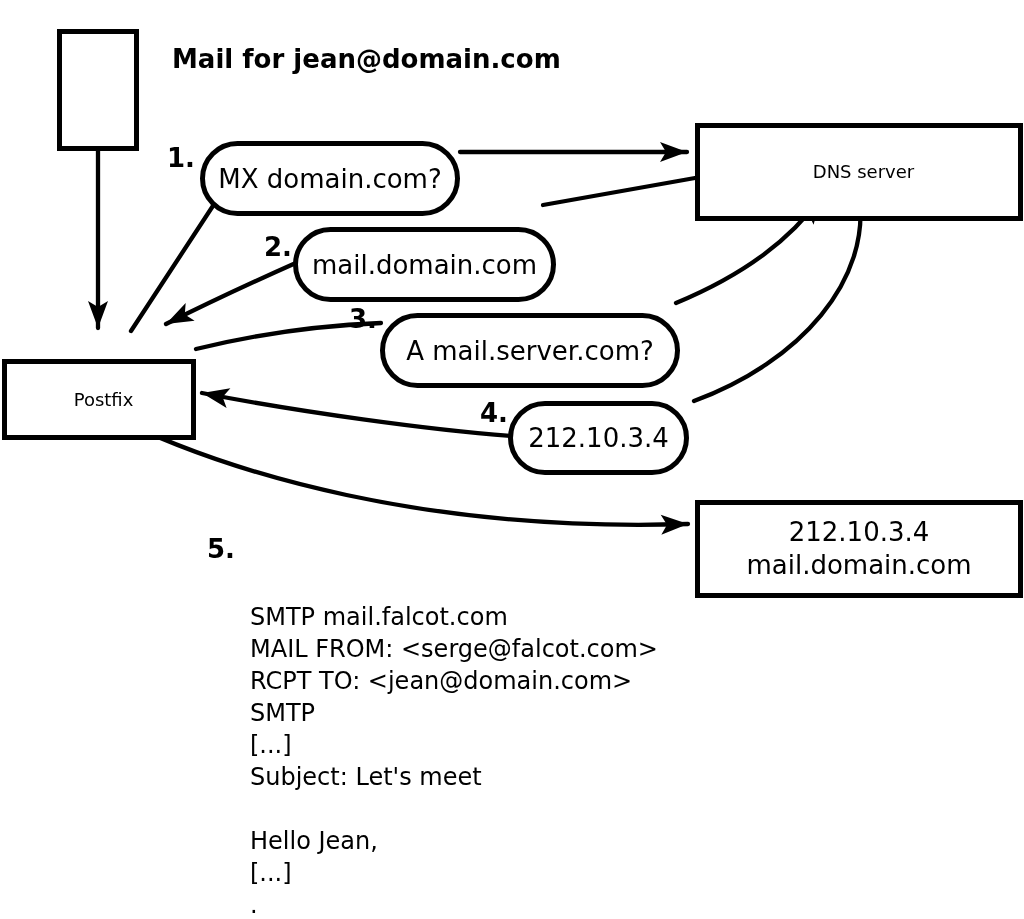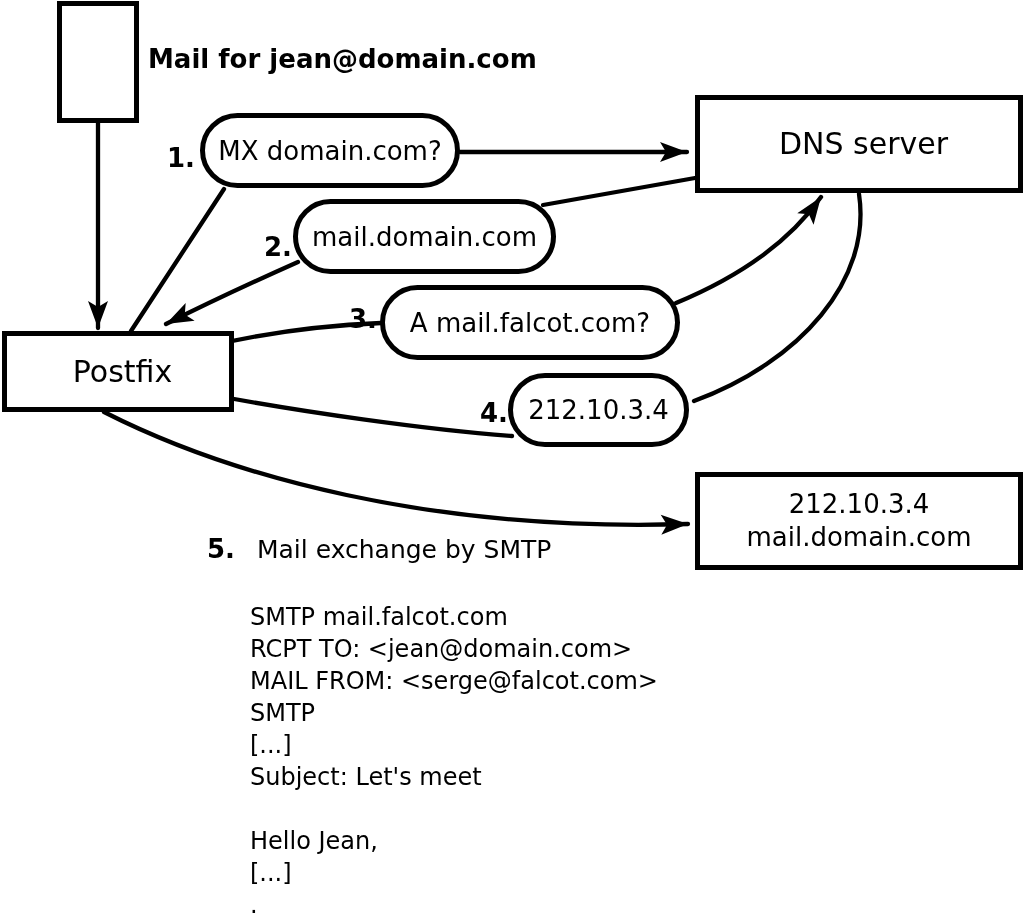--- a/index.html
+++ b/index.html
@@ -3,24 +3,24 @@
 <meta charset="utf-8">
 <style>
   html,body{margin:0;padding:0;background:#fff;}
   .canvas{
     position:relative;width:1024px;height:919px;background:#fff;
     font-family:"DejaVu Sans","Liberation Sans",sans-serif;color:#000;overflow:hidden;
   }
   .layer{position:absolute;left:0;top:0;width:1024px;height:919px;}
   .box{
     position:absolute;box-sizing:border-box;border:5px solid #000;background:#fff;
-    display:flex;align-items:center;justify-content:center;
+    display:flex;align-items:center;justify-content:center;margin-top:28px;
   }
   .pill{border-radius:38px;font-size:26px;}
-  .node-label{font-size:30px;line-height:30px;padding-left:9px;}
+  .node-label{font-size:18px;line-height:30px;padding-left:9px;}
   .two-line{flex-direction:column;line-height:33px;font-size:26px;}
   .numlabel{
     position:absolute;width:62px;font-size:26px;font-weight:bold;
     text-align:right;line-height:26px;
   }
   .note{position:absolute;font-size:26px;font-weight:bold;}
   .step5{position:absolute;display:flex;align-items:baseline;}
   .step5 .n{font-size:26px;font-weight:bold;}
   .step5 .t{font-size:25px;margin-left:22px;}
   .smtp{position:absolute;left:250px;top:601px;font-size:24px;}
@@ -46,62 +46,61 @@
       <path d="M196,349 Q285,327 381,323"></path>
       <path d="M676,303 Q775,262 821,197" marker-end="url(#ah)"></path>
       <path d="M859,194 C872,280 800,362 694,401"></path>
       <path d="M512,436 C430,430 300,412 202,393" marker-end="url(#ah)"></path>
       <path d="M104,412 C230,476 430,532 688,524" marker-end="url(#ah)"></path>
     </g>
   </svg>
 
   <div class="box" style="left:57px;top:1px;width:82px;height:122px;"></div>
 
-  <div class="box node-label" style="left:2px;top:331px;width:232px;height:81px;">
+  <div class="box node-label" style="left:2px;top:331px;width:194px;height:81px;">
     <span>Postfix</span>
   </div>
 
   <div class="box node-label" style="left:695px;top:95px;width:328px;height:98px;">
     <span>DNS server</span>
   </div>
 
   <div class="box two-line" style="left:695px;top:472px;width:328px;height:98px;">
     <span>212.10.3.4</span>
     <span>mail.domain.com</span>
   </div>
 
   <div class="box pill" style="left:200px;top:113px;width:260px;height:75px;">
     <span>MX domain.com?</span>
   </div>
   <div class="box pill" style="left:293px;top:199px;width:263px;height:75px;">
     <span>mail.domain.com</span>
   </div>
   <div class="box pill" style="left:380px;top:285px;width:300px;height:75px;">
-    <span>A mail.falcot.com?</span>
+    <span>A mail.server.com?</span>
   </div>
   <div class="box pill" style="left:508px;top:373px;width:181px;height:74px;">
     <span>212.10.3.4</span>
   </div>
 
   <div class="numlabel" style="left:133px;top:145px;">1.</div>
   <div class="numlabel" style="left:230px;top:234px;">2.</div>
   <div class="numlabel" style="left:315px;top:306px;">3.</div>
   <div class="numlabel" style="left:446px;top:400px;">4.</div>
 
-  <div class="note" style="left:148px;top:44px;">Mail for jean@domain.com</div>
+  <div class="note" style="left:172px;top:44px;">Mail for jean@domain.com</div>
 
   <div class="step5" style="left:207px;top:534px;">
     <span class="n">5.</span>
-    <span class="t">Mail exchange by SMTP</span>
   </div>
 
   <div class="smtp">
     <div class="line">SMTP mail.falcot.com</div>
+    <div class="line">MAIL FROM: &lt;serge@falcot.com&gt;</div>
     <div class="line">RCPT TO: &lt;jean@domain.com&gt;</div>
-    <div class="line">MAIL FROM: &lt;serge@falcot.com&gt;</div>
     <div class="line">SMTP</div>
     <div class="line">[...]</div>
     <div class="line">Subject: Let's meet</div>
     <div class="line"></div>
     <div class="line">Hello Jean,</div>
     <div class="line">[...]</div>
     <div class="line">.</div>
   </div>
 
 </div>

